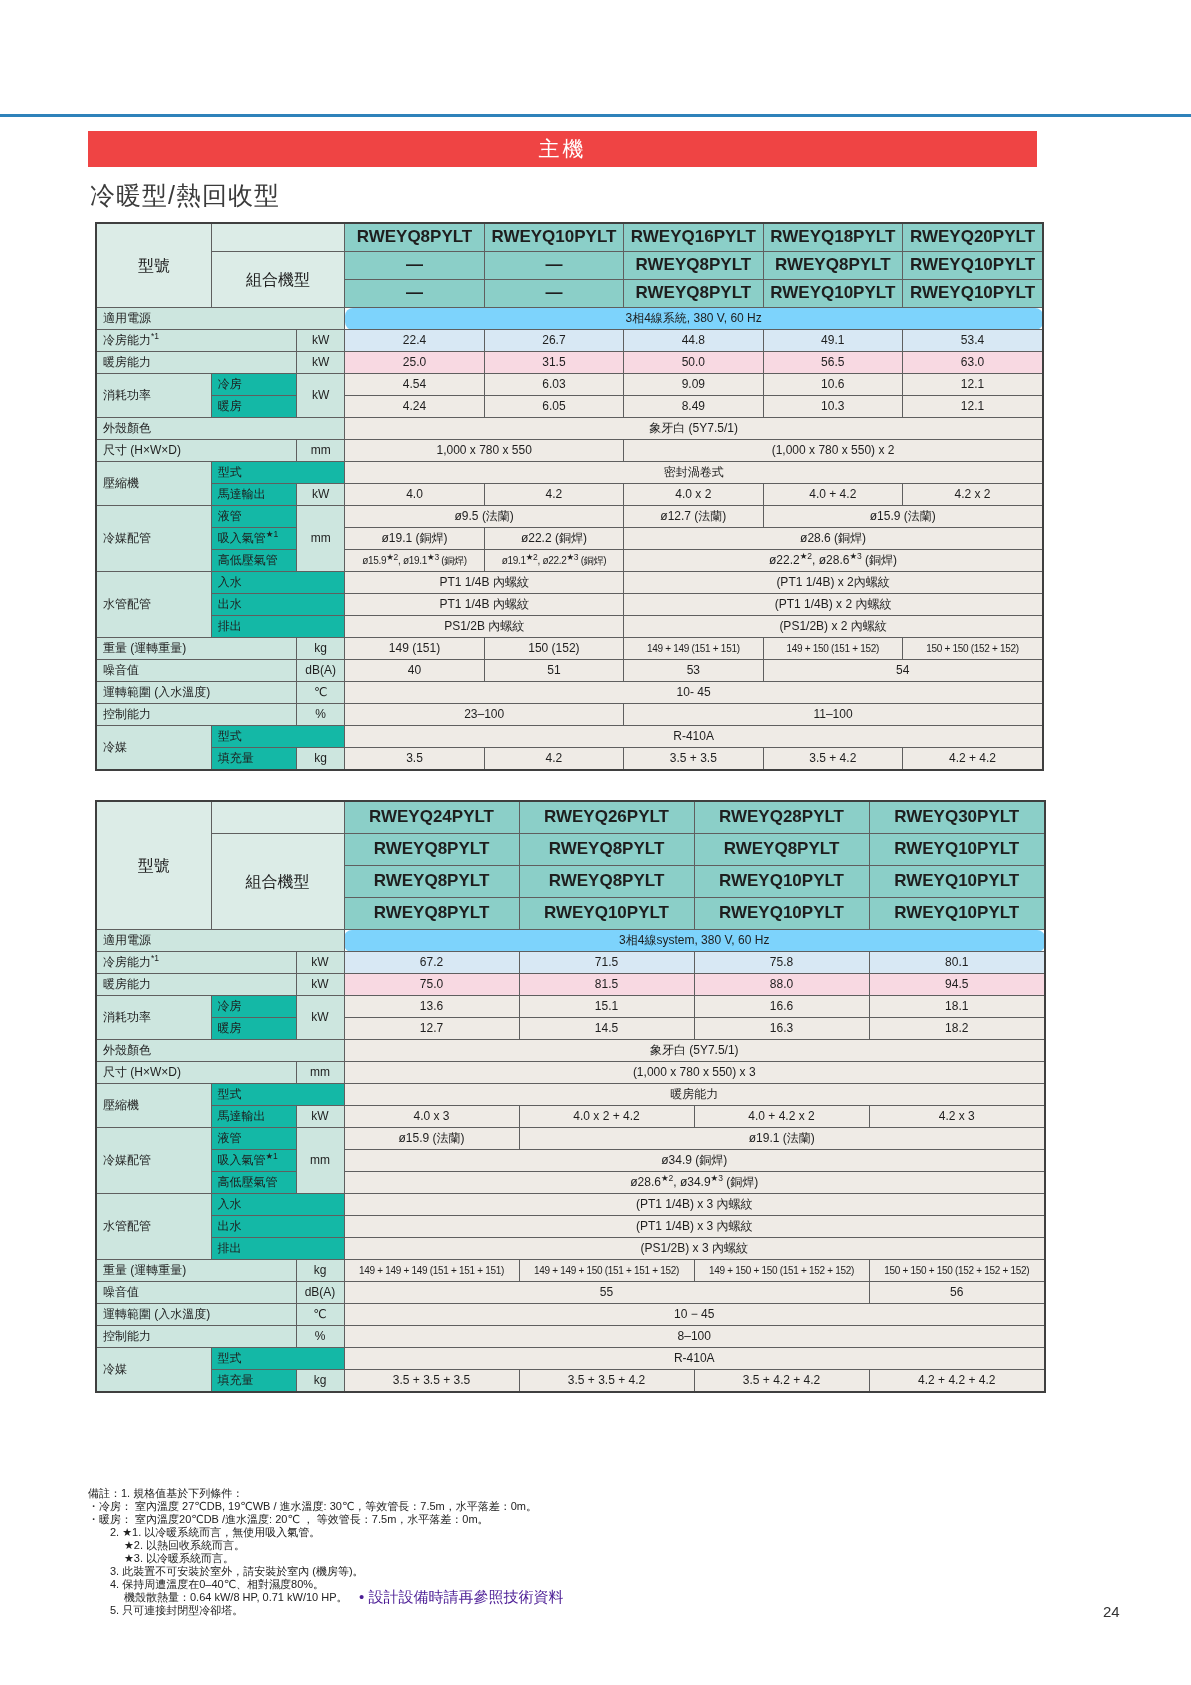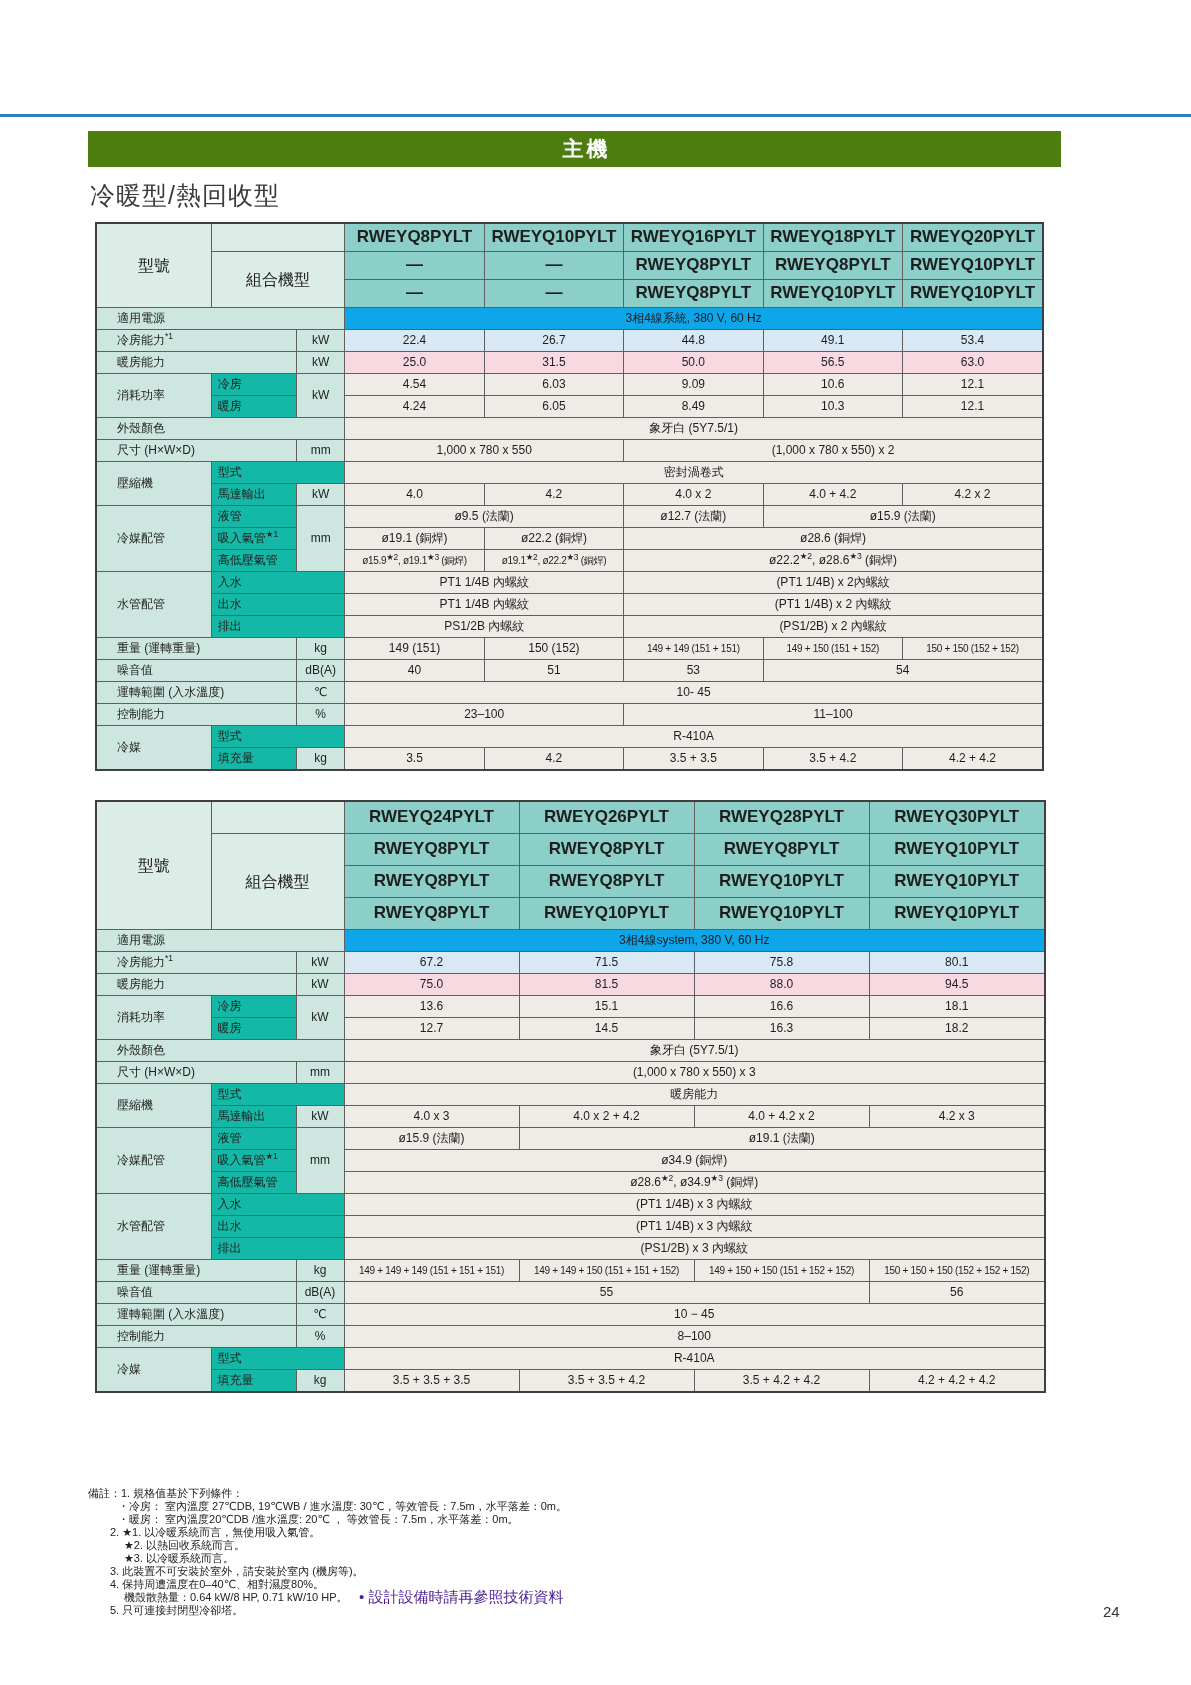--- a/index.html
+++ b/index.html
@@ -1,46 +1,46 @@
 <!DOCTYPE html>
 <html><head>
 <meta charset="utf-8">
 <style>
   html,body { margin:0; padding:0; background:#ffffff; }
   body { font-family:"Liberation Sans","DejaVu Sans",sans-serif; }
   .page { position:relative; width:1191px; height:1685px; background:#ffffff; overflow:hidden; }
   .toprule { position:absolute; left:0; top:114px; width:1191px; height:3px; background:#2e82ba; }
-  .bar { position:absolute; left:88px; top:131px; width:949px; height:36px; background:#4d7c0f;
-         color:#ffffff; font-size:21px; font-weight:bold; letter-spacing:3px;
-         display:flex; align-items:center; justify-content:center;padding-left:24px; }
+  .bar { position:absolute; left:88px; top:131px; width:949px; height:36px; background:#ef4444;
+         color:#ffffff; font-size:21px; font-weight:normal; letter-spacing:3px;
+         display:flex; align-items:center; justify-content:center; }
   .sec-title { position:absolute; left:90px; top:179px; font-size:25px; color:#3b3b3b; letter-spacing:1px; }
 
   .tblwrap1 { position:absolute; left:95px; top:222px; }
   .tblwrap2 { position:absolute; left:95px; top:800px; }
   table { border-collapse:collapse; table-layout:fixed; width:949px; font-size:12px; color:#1e1e1e;
           border:2px solid #3f3f3f; }
   td { border:1px solid #5f5f5f; padding:0 3px; text-align:center; height:21px; line-height:1.1; overflow:hidden; }
   td.hr1 { height:27px; }
   td.hr2 { height:31px; }
   td.e  { background:#dcece7; }
   td.big{ font-size:16px; }
   td.m  { background:#8bcfc8; font-weight:bold; font-size:17px; }
-  td.l  { background:#cde6df; text-align:left; padding-left:20px; }
+  td.l  { background:#cde6df; text-align:left; padding-left:6px; }
   td.s  { background:#14b8a6; text-align:left; padding-left:6px; }
   td.u  { background:#cde6df; }
   td.v  { background:#efebe6; }
-  td.vp { background:#0ea5e9; }
+  td.vp { background:#7dd3fc;border-radius:8px; }
   td.vb { background:#d8e8f4; }
   td.vk { background:#f8d9e2; }
   td.xs { font-size:10px; letter-spacing:-0.3px; padding:0 1px; }
   sup.sp { font-size:8.5px; vertical-align:super; line-height:0; }
 
   .notes { position:absolute; left:88px; top:1487px; font-size:11px; color:#222222; line-height:13px; }
   .notes div { white-space:nowrap; }
-  .n1 { margin-left:30px; }
+  .n1 { }
   .n2 { margin-left:22px; }
   .n3 { margin-left:36px; }
   .design { position:absolute; left:359px; top:1588px; font-size:15px; font-weight:normal; color:#4c1d95; }
   .pageno { position:absolute; left:1103px; top:1603px; font-size:15px; color:#333333; }
 </style>
 </head>
 <body>
 
 <div class="page">
   <div class="toprule"></div>

